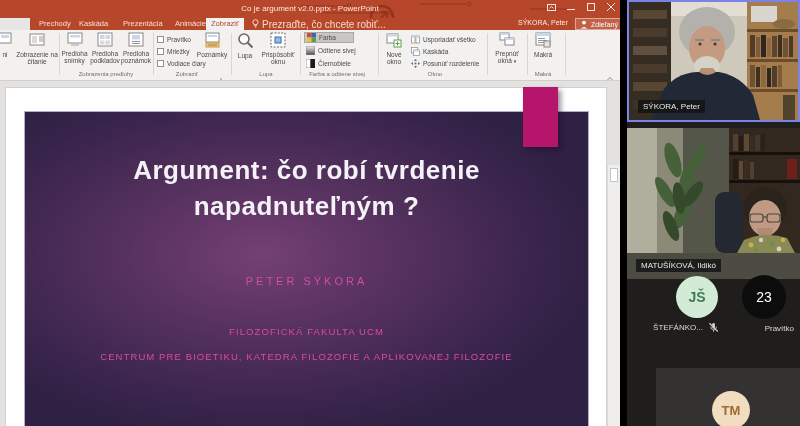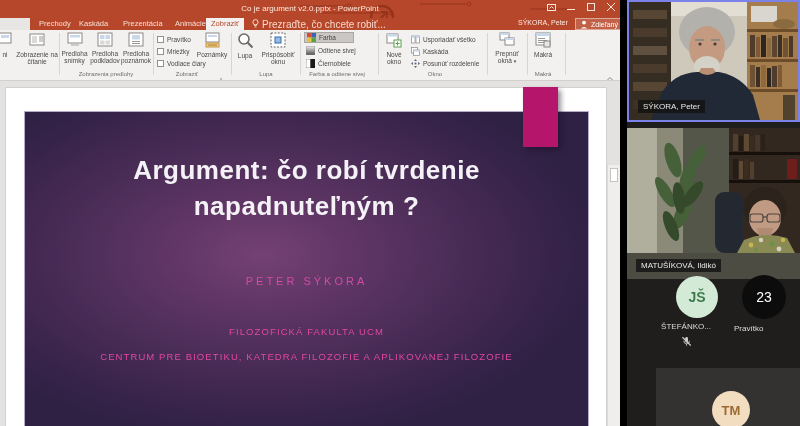--- a/index.html
+++ b/index.html
@@ -64,21 +64,21 @@
   .sthumb { position:absolute; left:2px; top:3px; width:8px; height:14px; background:#fff; border:1px solid #c6c3c1; }
 
   
   .sidebar { position:absolute; left:627px; top:0; width:173px; height:426px; background:#1f1e1d; }
   .vtile { position:absolute; left:0; width:173px; overflow:hidden; }
   .vtile svg { display:block; }
   .vlabel { position:absolute; left:9px; bottom:7px; background:rgba(18,18,18,.8); color:#eceae8;
             font-size:8px; padding:2px 5px; white-space:nowrap; }
   .avatar { position:absolute; border-radius:50%; display:flex; align-items:center; justify-content:center;
             font-weight:bold;text-align:right; }
-  .acap { position:absolute; color:#dddcda; font-size:8px; text-align:left; white-space:nowrap;flex-direction:column; }
+  .acap { position:absolute; color:#dddcda; font-size:8px; text-align:right; white-space:nowrap; }
   .btile { position:absolute; left:29px; top:368px; width:144px; height:58px; background:#343230; }
 </style>
 </head>
 <body>
 
 <div class="screen">
 
   <div class="ppt">
 
     <div class="titlebar">

